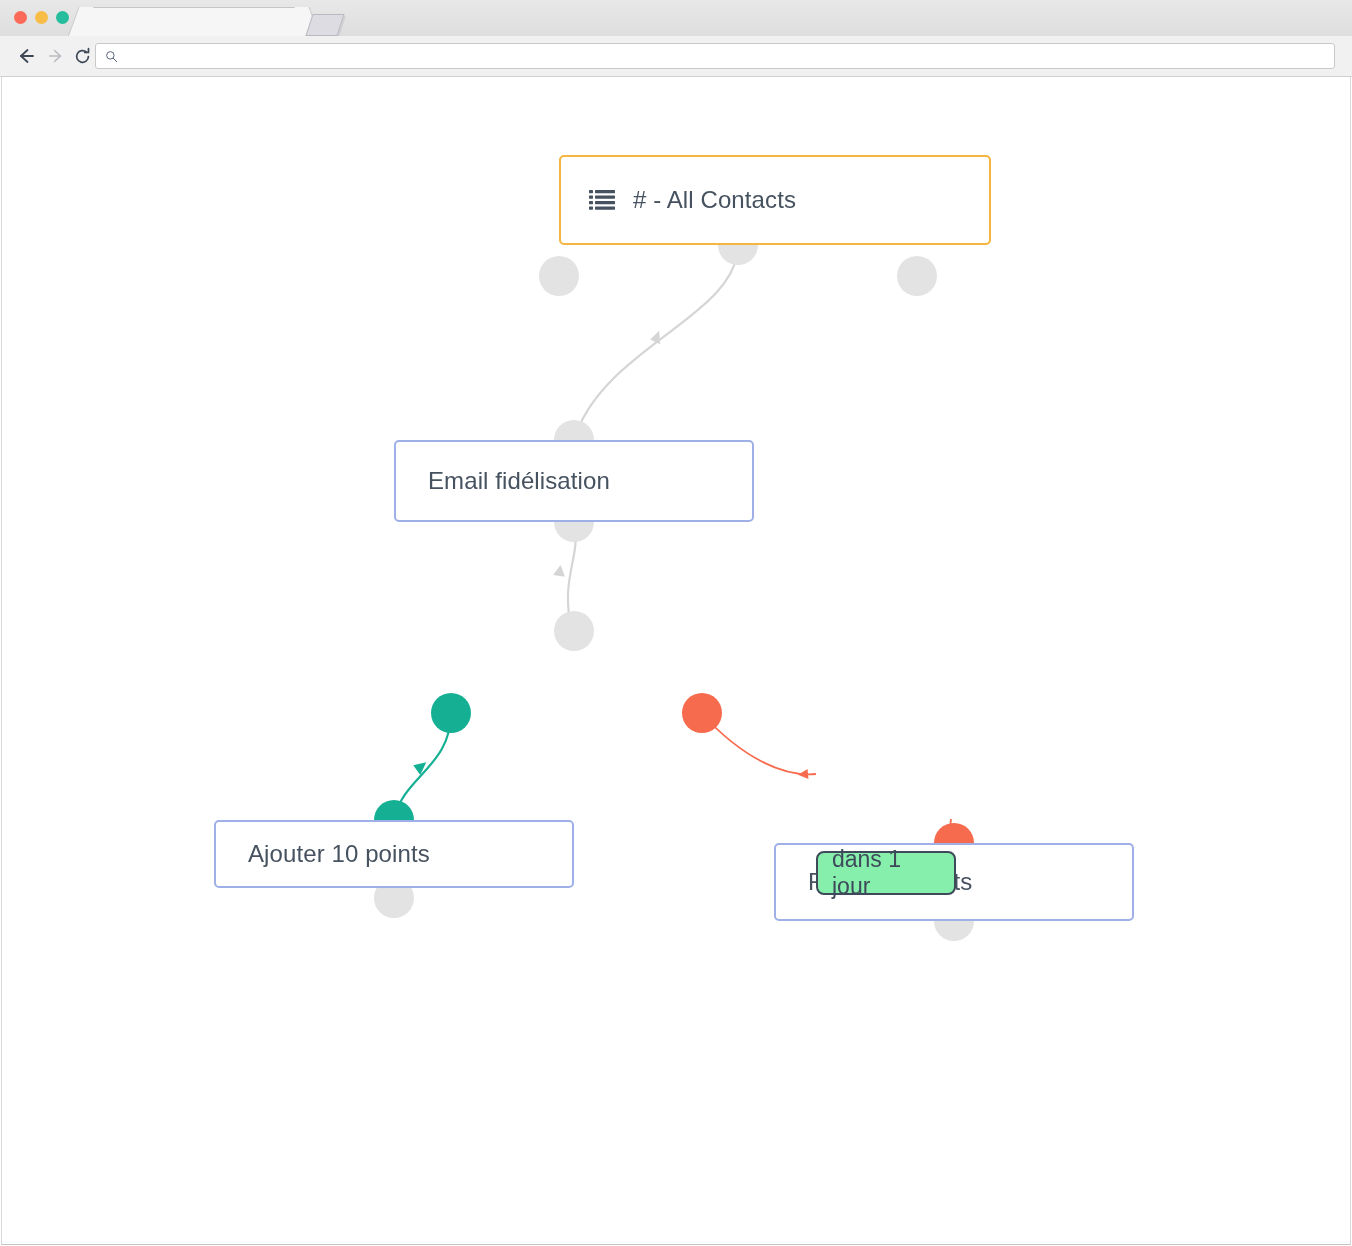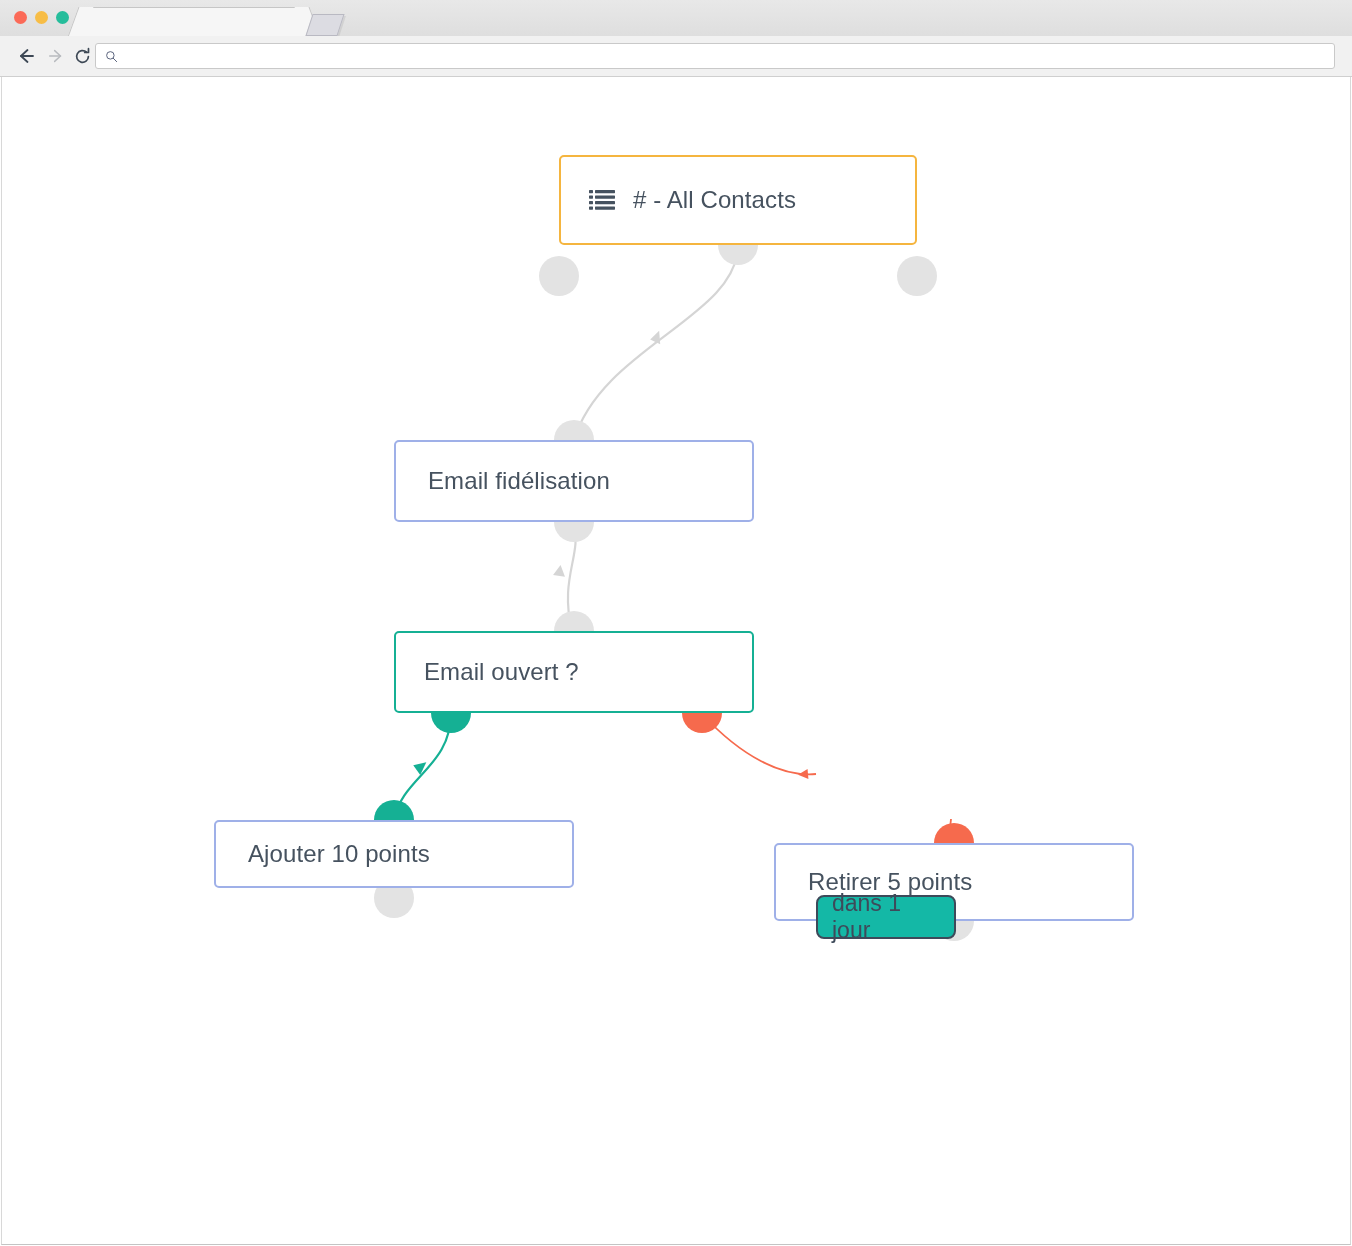--- a/index.html
+++ b/index.html
@@ -171,31 +171,30 @@
     z-index: 1;
   }
   .handle.gray { background: #e3e3e3; }
   .handle.teal { background: #15b094; }
   .handle.red  { background: #f66a4d; }
 
   
   .delay-badge {
     position: absolute;
     box-sizing: border-box;
-    background: #14b8a6;
+    background: #86efac;
     border: 2px solid #3e4a5a;
     border-radius: 8px;
     color: #3e4a5a;
     font-size: 23px;
     display: flex;
     align-items: center;
     justify-content: center;
     padding: 0 14px;
     z-index: 5;
-    margin-top: 44px;
   }
 </style>
 </head>
 <body>
 
 <div class="browser-window">
 
   <div class="titlebar">
     <div class="traffic-lights">
       <div class="tl tl-close"></div>
@@ -262,21 +261,21 @@
       </g>
 
       <g>
         <path d="M925,818 C933,826 940,832 949,742" fill="none" stroke="#f66a4d" stroke-width="1.8"></path>
       </g>
     </svg>
 
     <div class="handle gray" style="left:537px; top:179px;"></div>
     <div class="handle gray" style="left:895px; top:179px;"></div>
     <div class="handle gray" style="left:716px; top:148px;"></div>
-    <div class="node orange" style="left:557px; top:78px; width:358px; height:90px;">
+    <div class="node orange" style="left:557px; top:78px; width:432px; height:90px;">
       <span class="node-icon">
         <svg width="26" height="22" viewBox="0 0 26 22">
           <g fill="#46525f">
             <rect x="0" y="1" width="4" height="3.2" rx="0.6"></rect>
             <rect x="6" y="1" width="20" height="3.2" rx="0.6"></rect>
             <rect x="0" y="6.5" width="4" height="3.2" rx="0.6"></rect>
             <rect x="6" y="6.5" width="20" height="3.2" rx="0.6"></rect>
             <rect x="0" y="12" width="4" height="3.2" rx="0.6"></rect>
             <rect x="6" y="12" width="20" height="3.2" rx="0.6"></rect>
             <rect x="0" y="17.5" width="4" height="3.2" rx="0.6"></rect>
@@ -289,23 +288,20 @@
 
     <div class="handle gray" style="left:552px; top:343px;"></div>
     <div class="handle gray" style="left:552px; top:425px;"></div>
     <div class="node blue" style="left:392px; top:363px; width:360px; height:82px;">
       <span>Email fidélisation</span>
     </div>
 
     <div class="handle gray" style="left:552px; top:534px;"></div>
     <div class="handle teal" style="left:429px; top:616px;"></div>
     <div class="handle red" style="left:680px; top:616px;"></div>
-    <div class="node teal" style="left:392px; top:554px; width:360px; height:82px;">
-      <span>Email ouvert ?</span>
-    </div>
 
     <div class="handle teal" style="left:372px; top:723px;"></div>
     <div class="handle gray" style="left:372px; top:801px;"></div>
     <div class="node blue" style="left:212px; top:743px; width:360px; height:68px;">
       <span>Ajouter 10 points</span>
     </div>
 
     <div class="delay-badge" style="left:814px; top:774px; width:140px; height:44px;">
       <span>dans 1 jour</span>
     </div>

